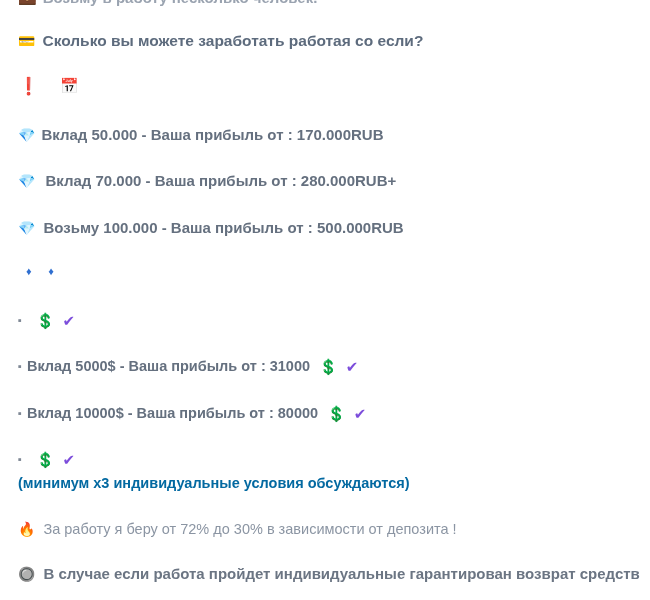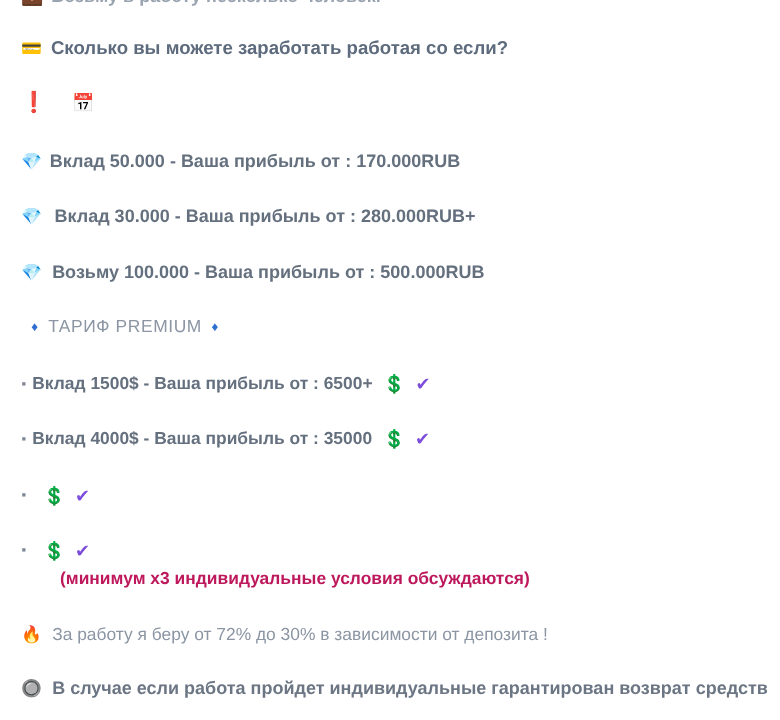--- a/index.html
+++ b/index.html
@@ -134,22 +134,21 @@
   .prow2 { top: 358px; }
   .prow3 { top: 405px; }
   .prow4 { top: 451px; }
 
   
   .line-note {
     top: 475px;
     left: 18px;
     font-size: 14.5px;
     font-weight: bold;
-    color: #be185d;
-    margin-left: 32px;
+    color: #0369a1;
   }
 
   
   .line-fee {
     top: 521px;
     font-size: 14.5px;
     font-weight: normal;
     color: #8b95a3;
   }
   .line-fee .ico { font-size: 14px; margin-right: 8px; }
@@ -182,47 +181,46 @@
     <span class="ico bang">❗</span>
     <span class="ico cal">📅</span>
   </div>
 
   <div class="line line-gem gem1">
     <span class="ico">💎</span>
     <span class="txt">Вклад 50.000 - Ваша прибыль от : 170.000RUB</span>
   </div>
   <div class="line line-gem gem2">
     <span class="ico">💎</span>
-    <span class="txt">Вклад 30.000 - Ваша прибыль от : 280.000RUB+</span>
+    <span class="txt">Вклад 70.000 - Ваша прибыль от : 280.000RUB+</span>
   </div>
   <div class="line line-gem gem3">
     <span class="ico">💎</span>
     <span class="txt">Возьму 100.000 - Ваша прибыль от : 500.000RUB</span>
   </div>
 
   <div class="line line-premium">
     <span class="dia left">♦</span>
-    <span class="txt">ТАРИФ PREMIUM</span>
     <span class="dia right">♦</span>
   </div>
 
   <div class="line line-prem-row prow1">
     <span class="bullet">▪</span>
-    <span class="txt">Вклад 1500$ - Ваша прибыль от : 6500+</span>
     <span class="dollar">💲</span>
     <span class="check">✔</span>
   </div>
   <div class="line line-prem-row prow2">
     <span class="bullet">▪</span>
-    <span class="txt">Вклад 4000$ - Ваша прибыль от : 35000</span>
+    <span class="txt">Вклад 5000$ - Ваша прибыль от : 31000</span>
     <span class="dollar">💲</span>
     <span class="check">✔</span>
   </div>
   <div class="line line-prem-row prow3">
     <span class="bullet">▪</span>
+    <span class="txt">Вклад 10000$ - Ваша прибыль от : 80000</span>
     <span class="dollar">💲</span>
     <span class="check">✔</span>
   </div>
   <div class="line line-prem-row prow4">
     <span class="bullet">▪</span>
     <span class="dollar">💲</span>
     <span class="check">✔</span>
   </div>
 
   <div class="line line-note">

